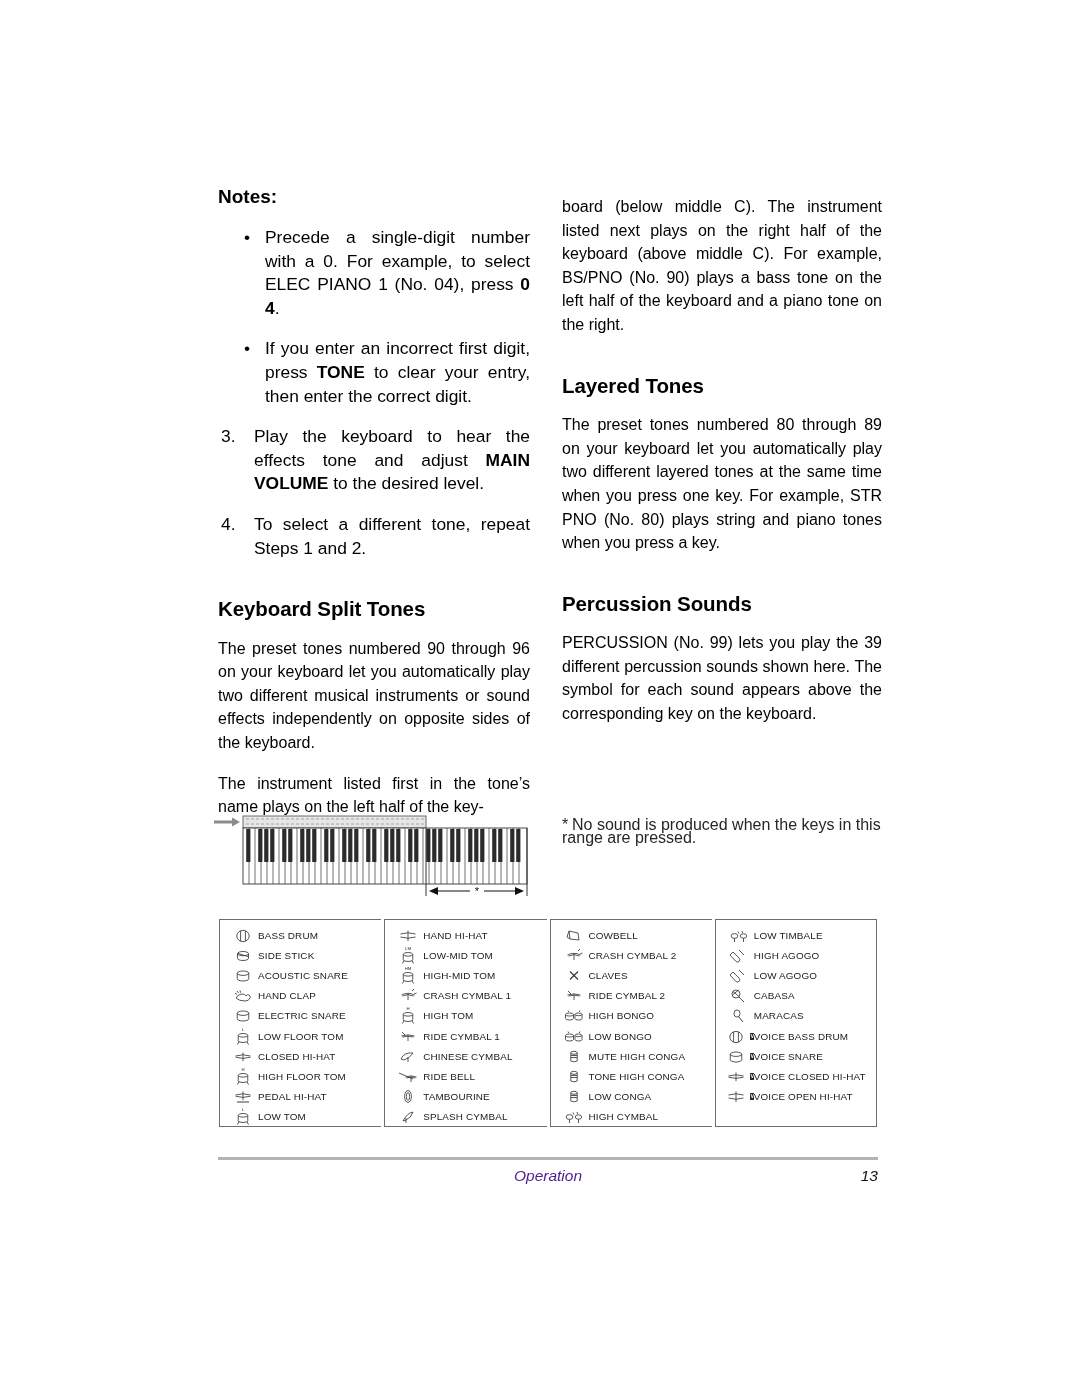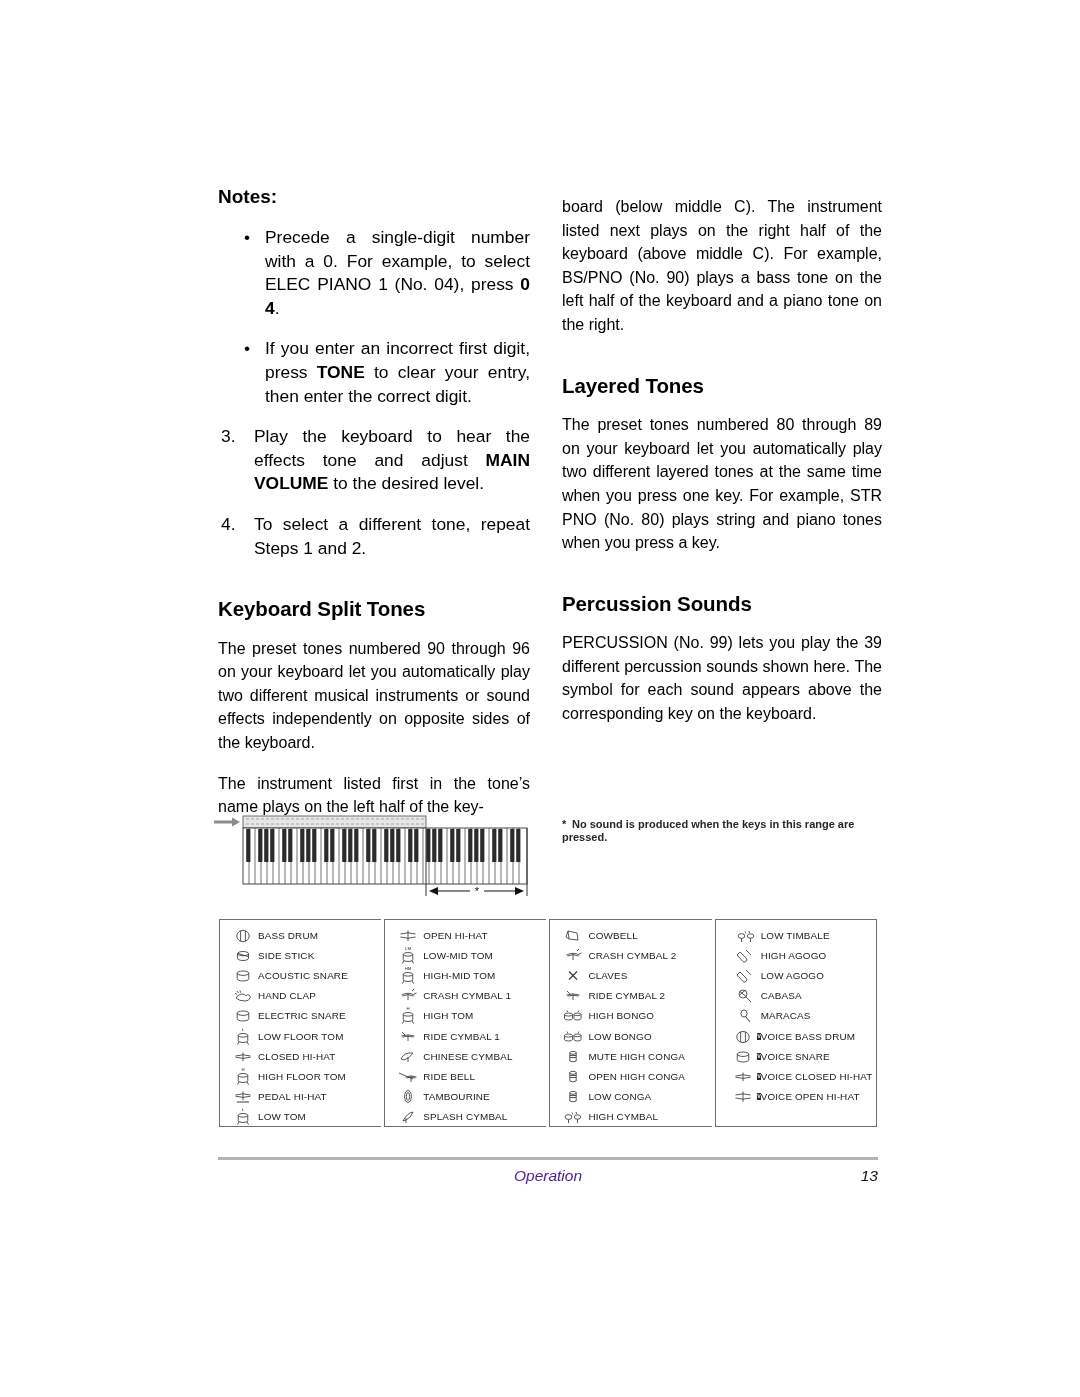--- a/index.html
+++ b/index.html
@@ -108,24 +108,23 @@
     height: 92px;
   }
   .kb-figure svg { display: block; }
 
   
   .footnote {
     position: absolute;
     left: 562px;
     top: 818px;
     width: 322px;
-    font-size: 11px;
+    font-size: 16px;
     line-height: 13px;
     color: #262626;
-    font-weight: bold;
   }
   .footnote .fn-mark {
     display: inline-block;
     width: 10px;
   }
 
   
   .perc-table {
     position: absolute;
     left: 219px;
@@ -139,21 +138,20 @@
     position: relative;
     width: 164.5px;
     box-sizing: border-box;
     border-left: 1.2px solid #6e6e6e;
     border-top: 1.2px solid #6e6e6e;
     border-bottom: 1.2px solid #6e6e6e;
     padding: 5px 0 0 0;
   }
   .perc-col:last-child {
     border-right: 1.2px solid #6e6e6e;
-    padding-left: 7px;
   }
   
   .perc-col + .perc-col {
     margin-left: 3px;
   }
   .perc-row {
     display: flex;
     align-items: center;
     height: 20.2px;
     padding-left: 8px;
@@ -531,21 +529,21 @@
       </div>
       <div class="perc-col">
         <div class="perc-row">
           <span class="perc-icon">
             <svg width="26" height="19" viewBox="0 0 26 19">
               <path d="M5.5 8 Q13 5.6 20.5 8" fill="none" stroke="#3a3a3a" stroke-width="0.85"></path>
               <path d="M5.5 11 Q13 13.4 20.5 11" fill="none" stroke="#3a3a3a" stroke-width="0.85"></path>
               <path d="M13 4.5 V15" fill="none" stroke="#3a3a3a" stroke-width="0.85"></path>
             </svg>
           </span>
-          <span class="perc-label">OPEN HI-HAT</span>
+          <span class="perc-label">HAND HI-HAT</span>
         </div>
         <div class="perc-row">
           <span class="perc-icon">
             <svg width="26" height="19" viewBox="0 0 26 19">
               <ellipse cx="13" cy="8.326923076923077" rx="4.75" ry="1.8269230769230769" fill="none" stroke="#3a3a3a" stroke-width="0.85"></ellipse>
               <path d="M8.25 8.326923076923077 V13.673076923076923 M17.75 8.326923076923077 V13.673076923076923" fill="none" stroke="#3a3a3a" stroke-width="0.85"></path>
               <path d="M8.25 13.673076923076923 A4.75 1.8269230769230769 0 0 0 17.75 13.673076923076923" fill="none" stroke="#3a3a3a" stroke-width="0.85"></path>
               <path d="M9 14.5 l-1.5 3 M17 14.5 l1.5 3" fill="none" stroke="#3a3a3a" stroke-width="0.85"></path>
               <text x="13" y="4.2" text-anchor="middle" font-family="Liberation Sans, sans-serif" font-size="4.3" fill="#2a2a2a">LM</text>
             </svg>
@@ -717,21 +715,21 @@
           <span class="perc-label">MUTE HIGH CONGA</span>
         </div>
         <div class="perc-row">
           <span class="perc-icon">
             <svg width="26" height="19" viewBox="0 0 26 19">
               <ellipse cx="13" cy="5.8" rx="3.2" ry="1.5" fill="none" stroke="#3a3a3a" stroke-width="0.85"></ellipse>
               <path d="M9.8 5.8 V14 q3.2 1.8 6.4 0 V5.8" fill="none" stroke="#3a3a3a" stroke-width="0.85"></path>
               <path d="M9.9 8.5 h6.2 M9.9 10.5 h6.2" fill="none" stroke="#3a3a3a" stroke-width="0.85"></path>
             </svg>
           </span>
-          <span class="perc-label">OPEN HIGH CONGA</span>
+          <span class="perc-label">TONE HIGH CONGA</span>
         </div>
         <div class="perc-row">
           <span class="perc-icon">
             <svg width="26" height="19" viewBox="0 0 26 19">
               <ellipse cx="13" cy="5.8" rx="3.2" ry="1.5" fill="none" stroke="#3a3a3a" stroke-width="0.85"></ellipse>
               <path d="M9.8 5.8 V14 q3.2 1.8 6.4 0 V5.8" fill="none" stroke="#3a3a3a" stroke-width="0.85"></path>
               <path d="M9.9 8.5 h6.2 M9.9 10.5 h6.2" fill="none" stroke="#3a3a3a" stroke-width="0.85"></path>
             </svg>
           </span>
           <span class="perc-label">LOW CONGA</span>

